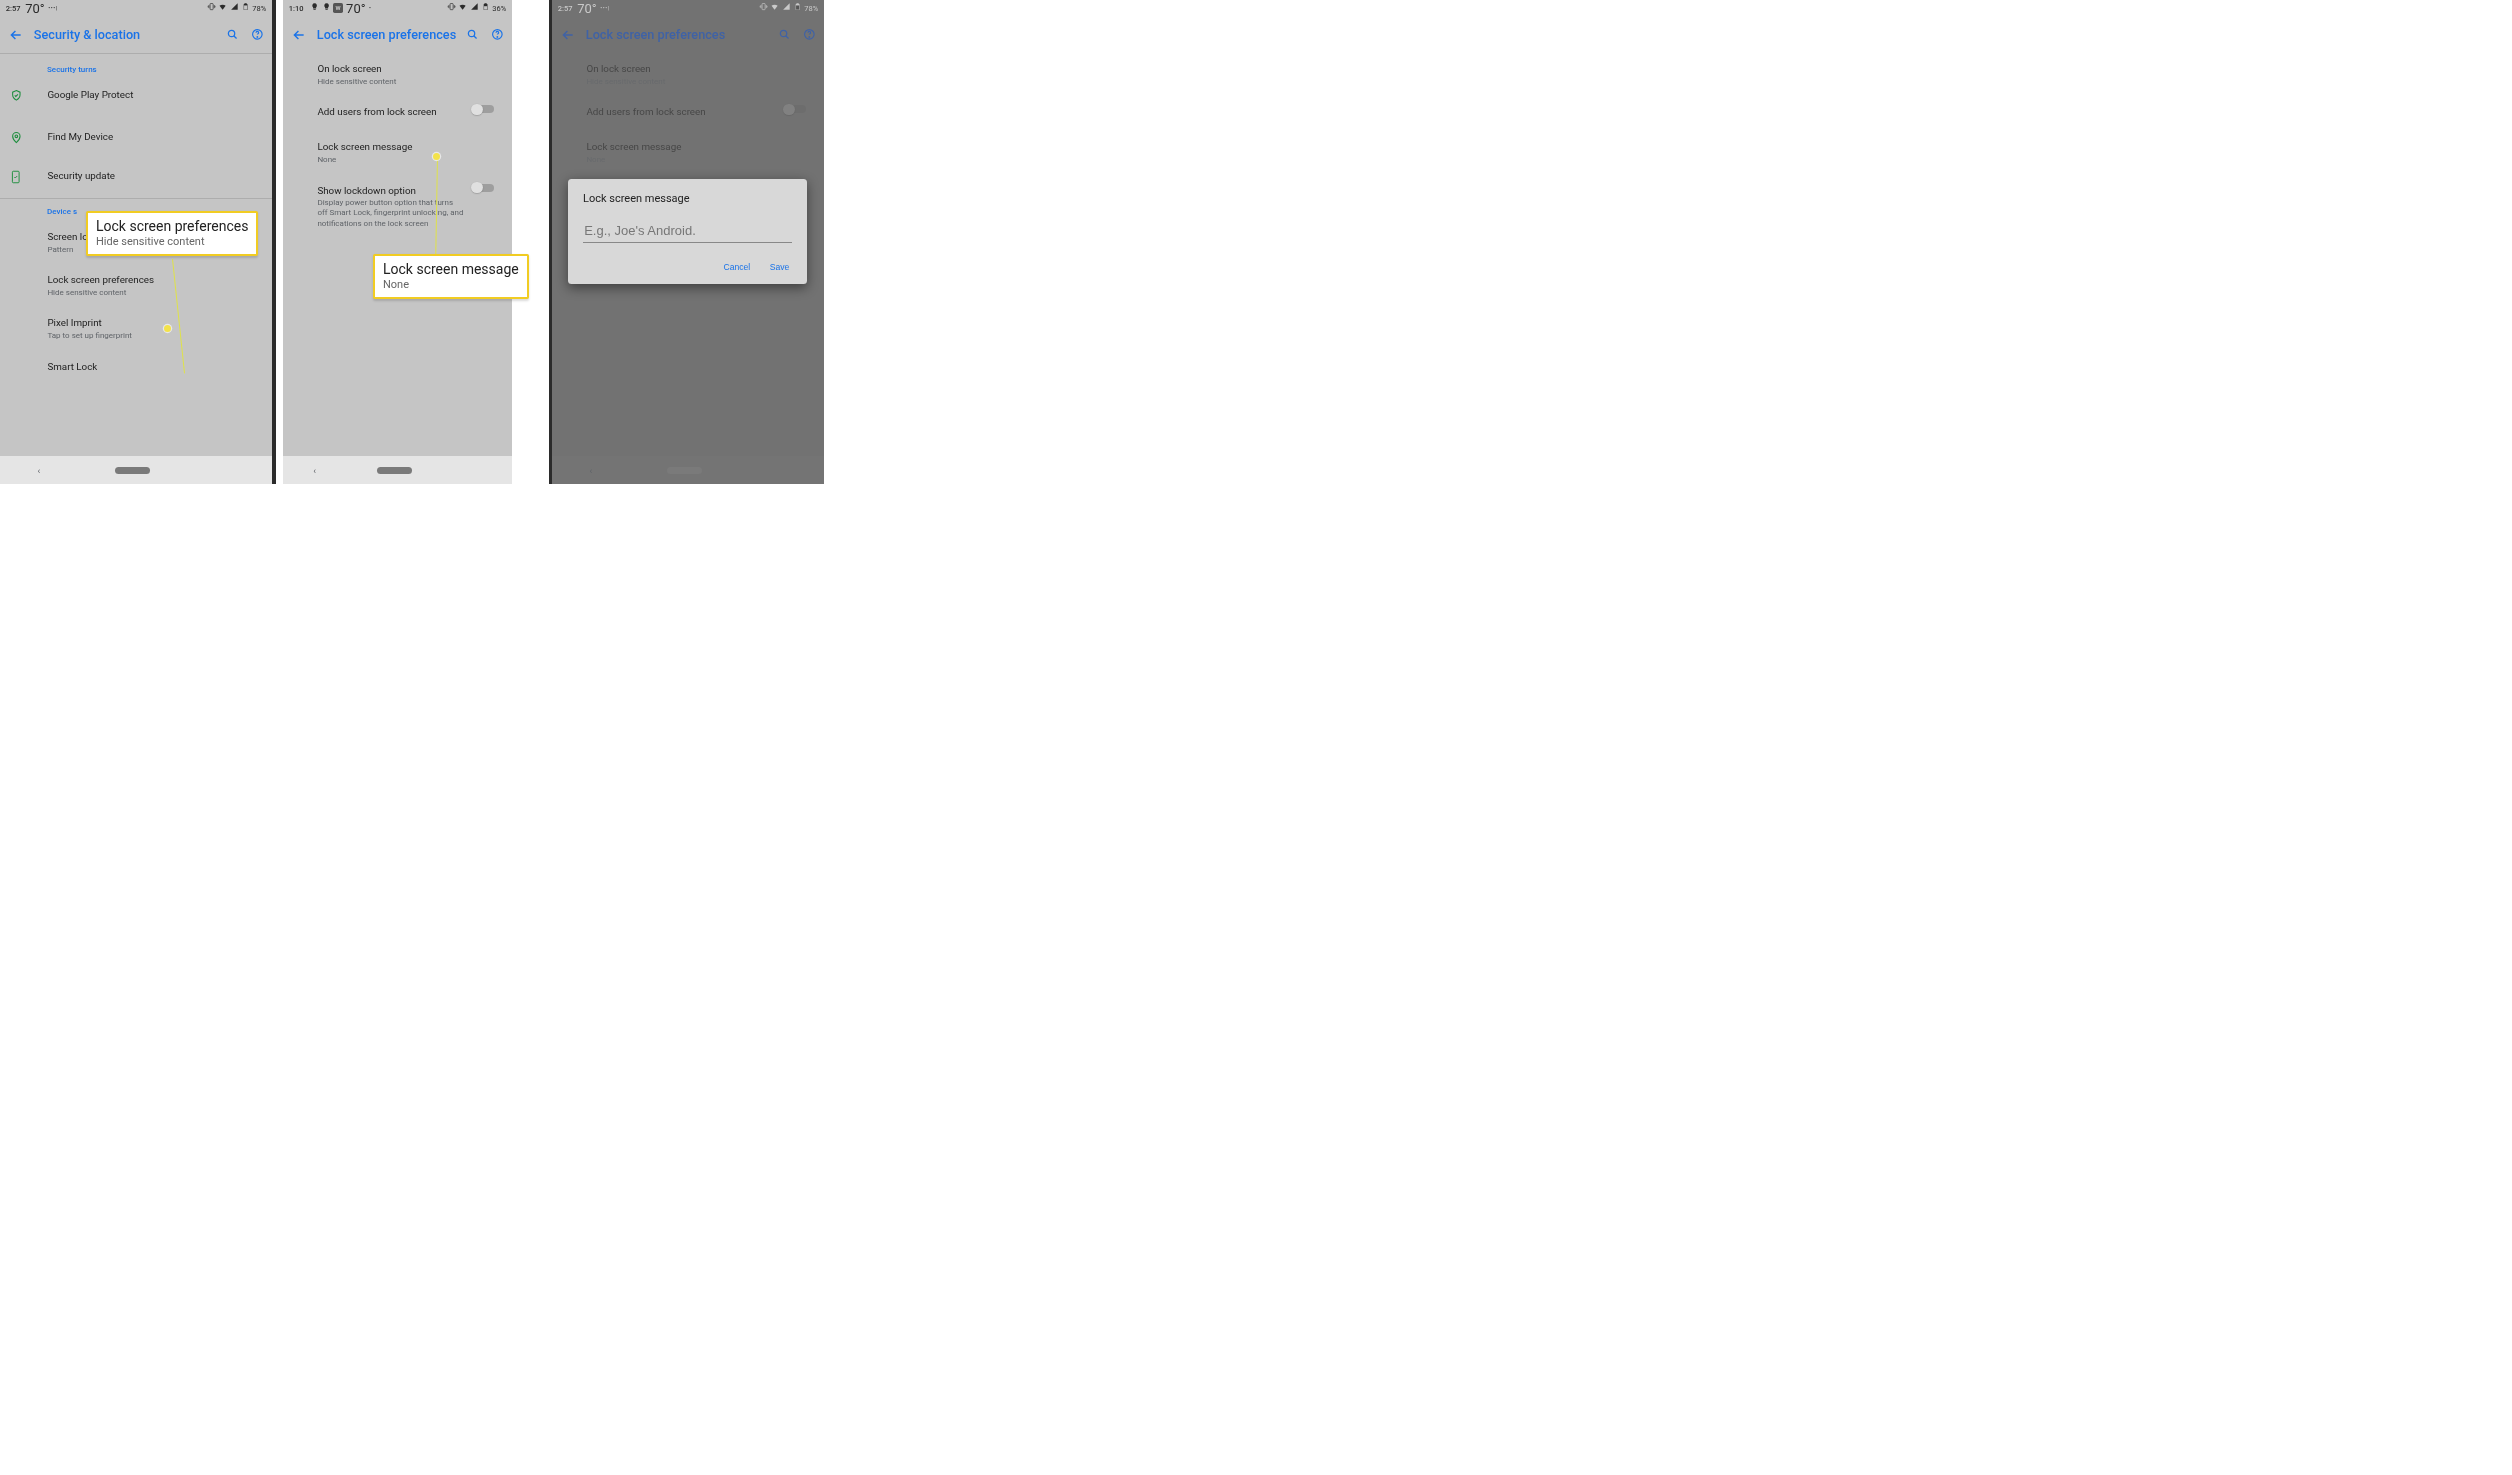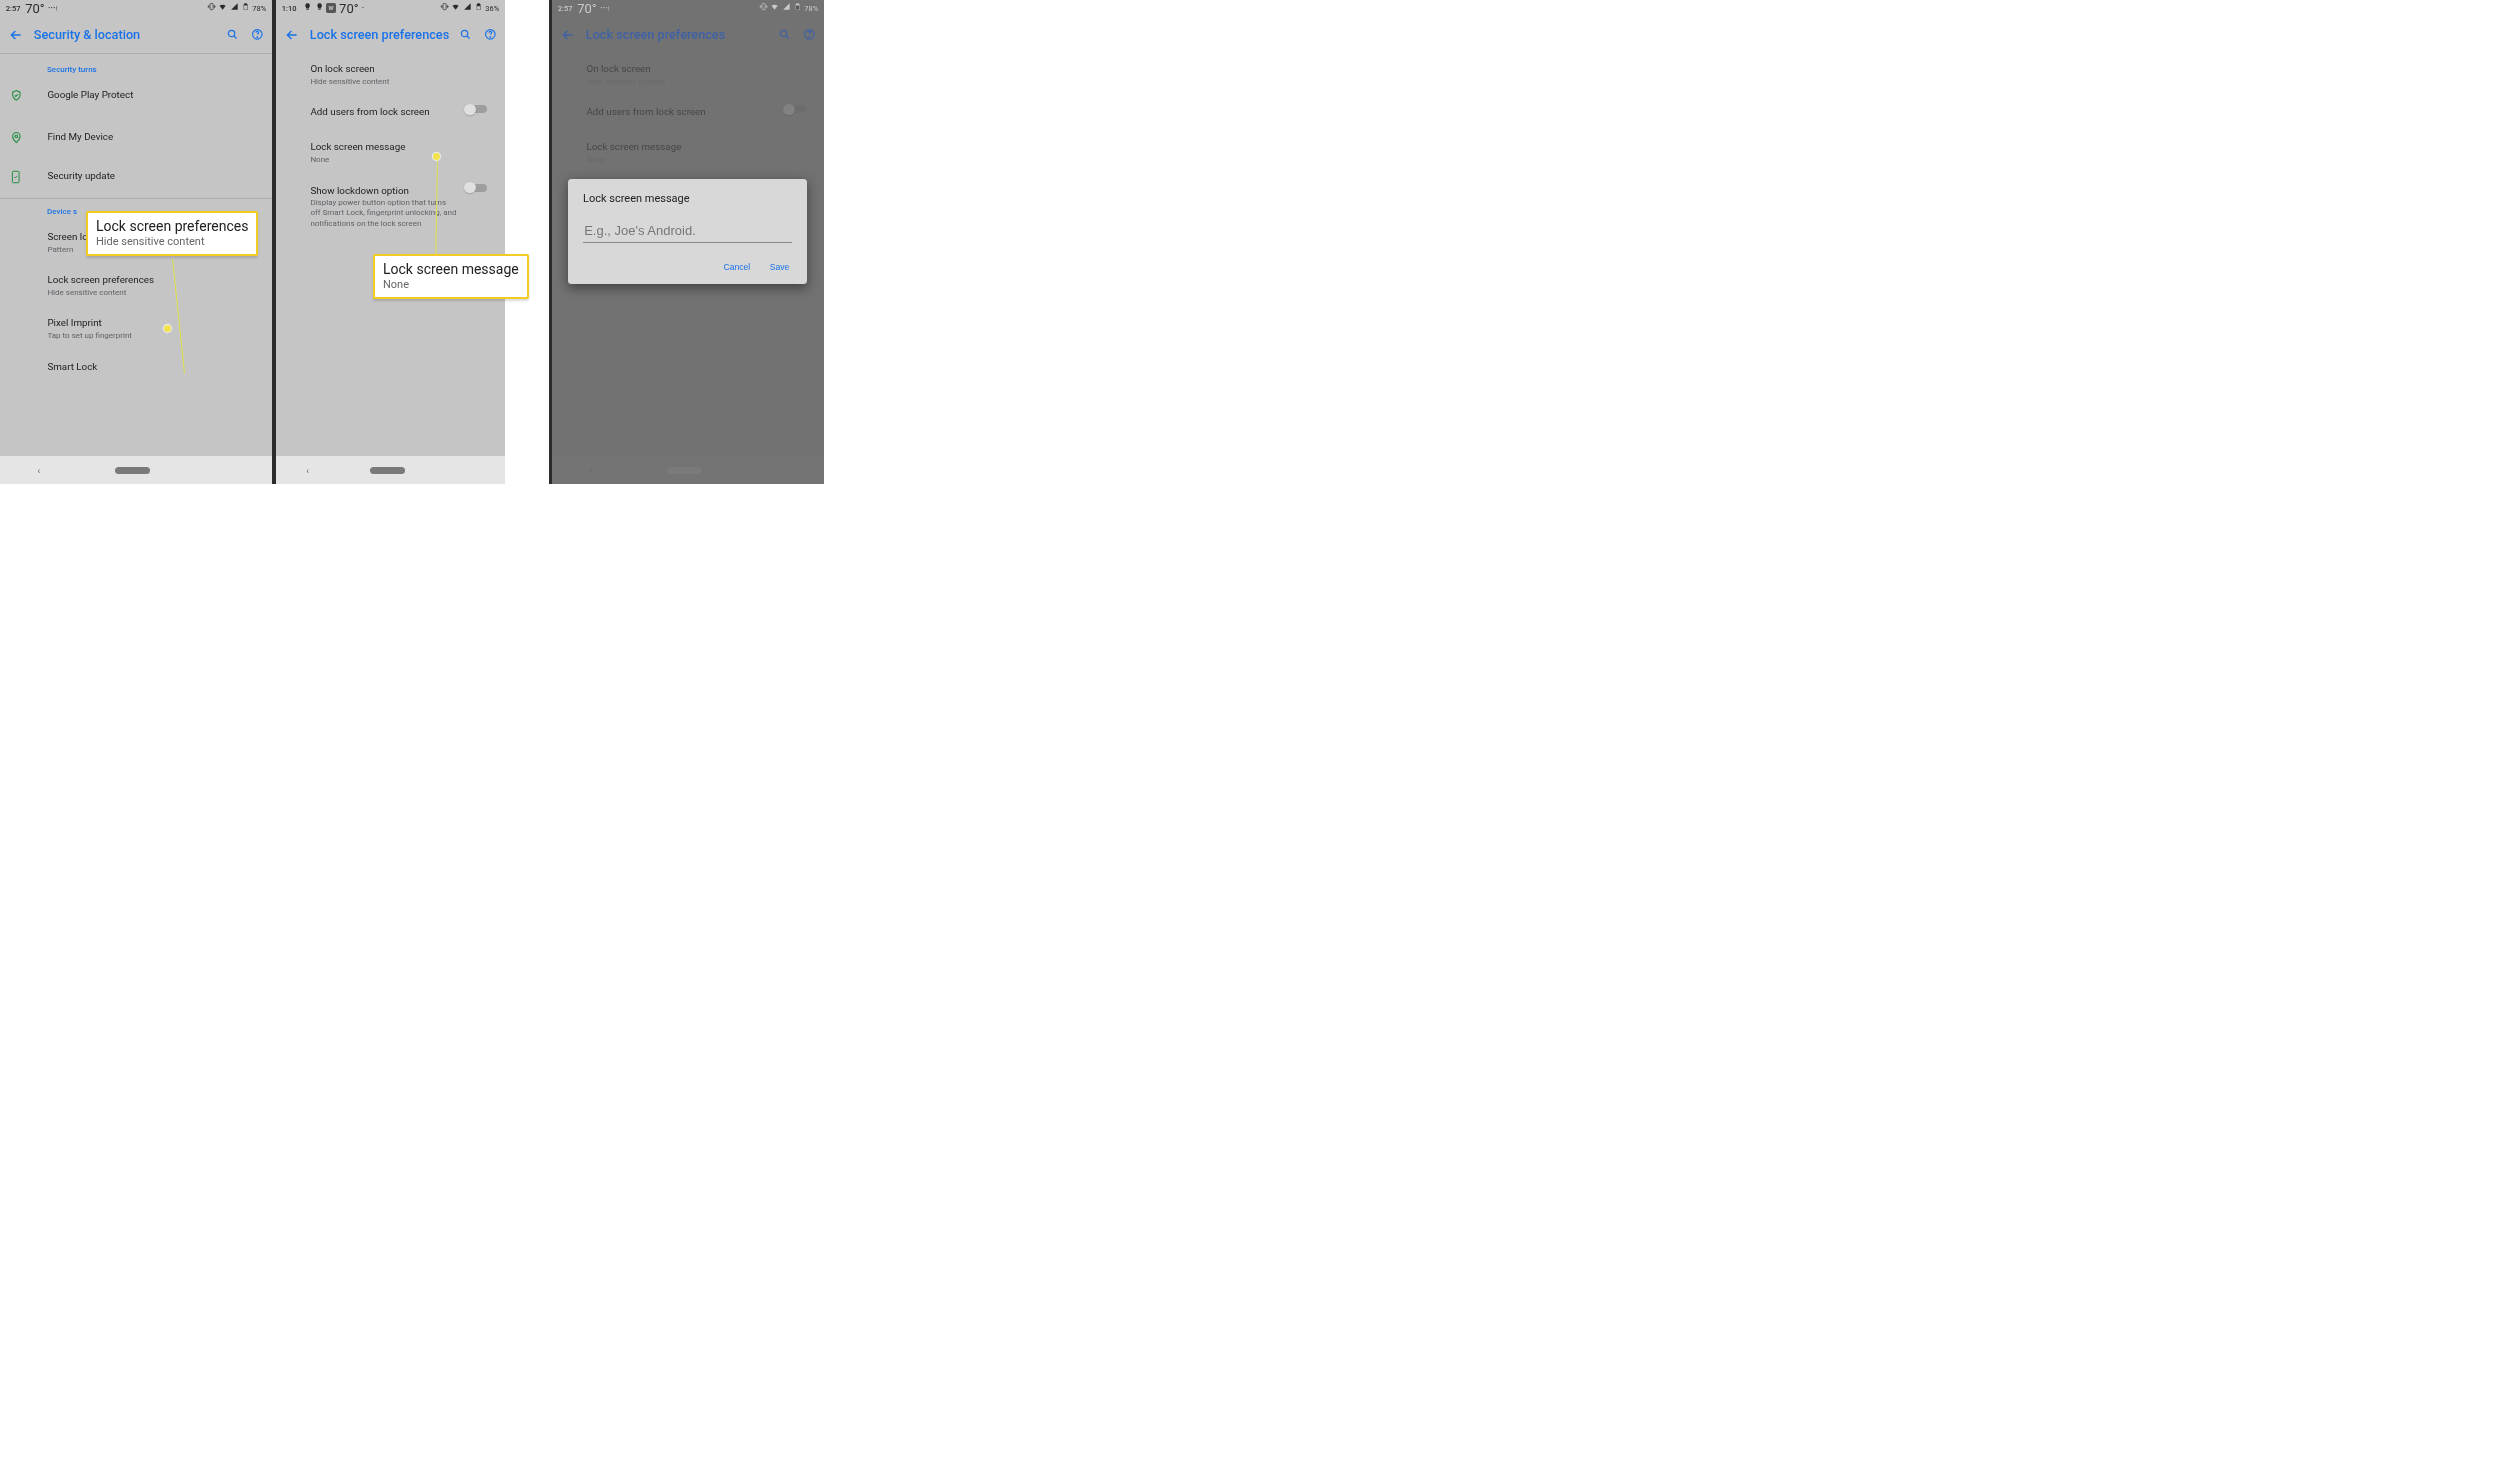--- a/index.html
+++ b/index.html
@@ -1,20 +1,20 @@
 <!DOCTYPE html>
 <html style="font-size:9.2px"><head>
 <meta charset="utf-8">
 <style>
 html,body{margin:0;padding:0;background:#fff;font-family:Roboto,Arial,sans-serif;-webkit-font-smoothing:antialiased}
 *{box-sizing:border-box}
 .stage{width:824px;height:484px;position:relative;background:#fff}
 .panel{position:absolute;top:0;height:100%;background:#c5c5c5;overflow:hidden}
 .panel1{left:0;width:272px}
-.panel2{left:276px;width:229px}
+.panel2{left:283px;width:229px}
 .panel3{left:552px;width:272px}
 .sep{position:absolute;top:0;width:3.5px;height:100%;background:#2b2b2b}
 .sep1{left:272px}
 .sep2{left:549px}
 
 .statusbar{height:16px;display:flex;align-items:center;padding:0 5.8px;font-size:7.5px;color:#2b2b2b}
 .panel3 .statusbar{color:#c9c9c9}
 .sb-sp{flex:1}
 .sb-time{font-weight:500;margin-right:4.6px}
 .sb-temp{font-size:13px;margin-right:3.5px}

